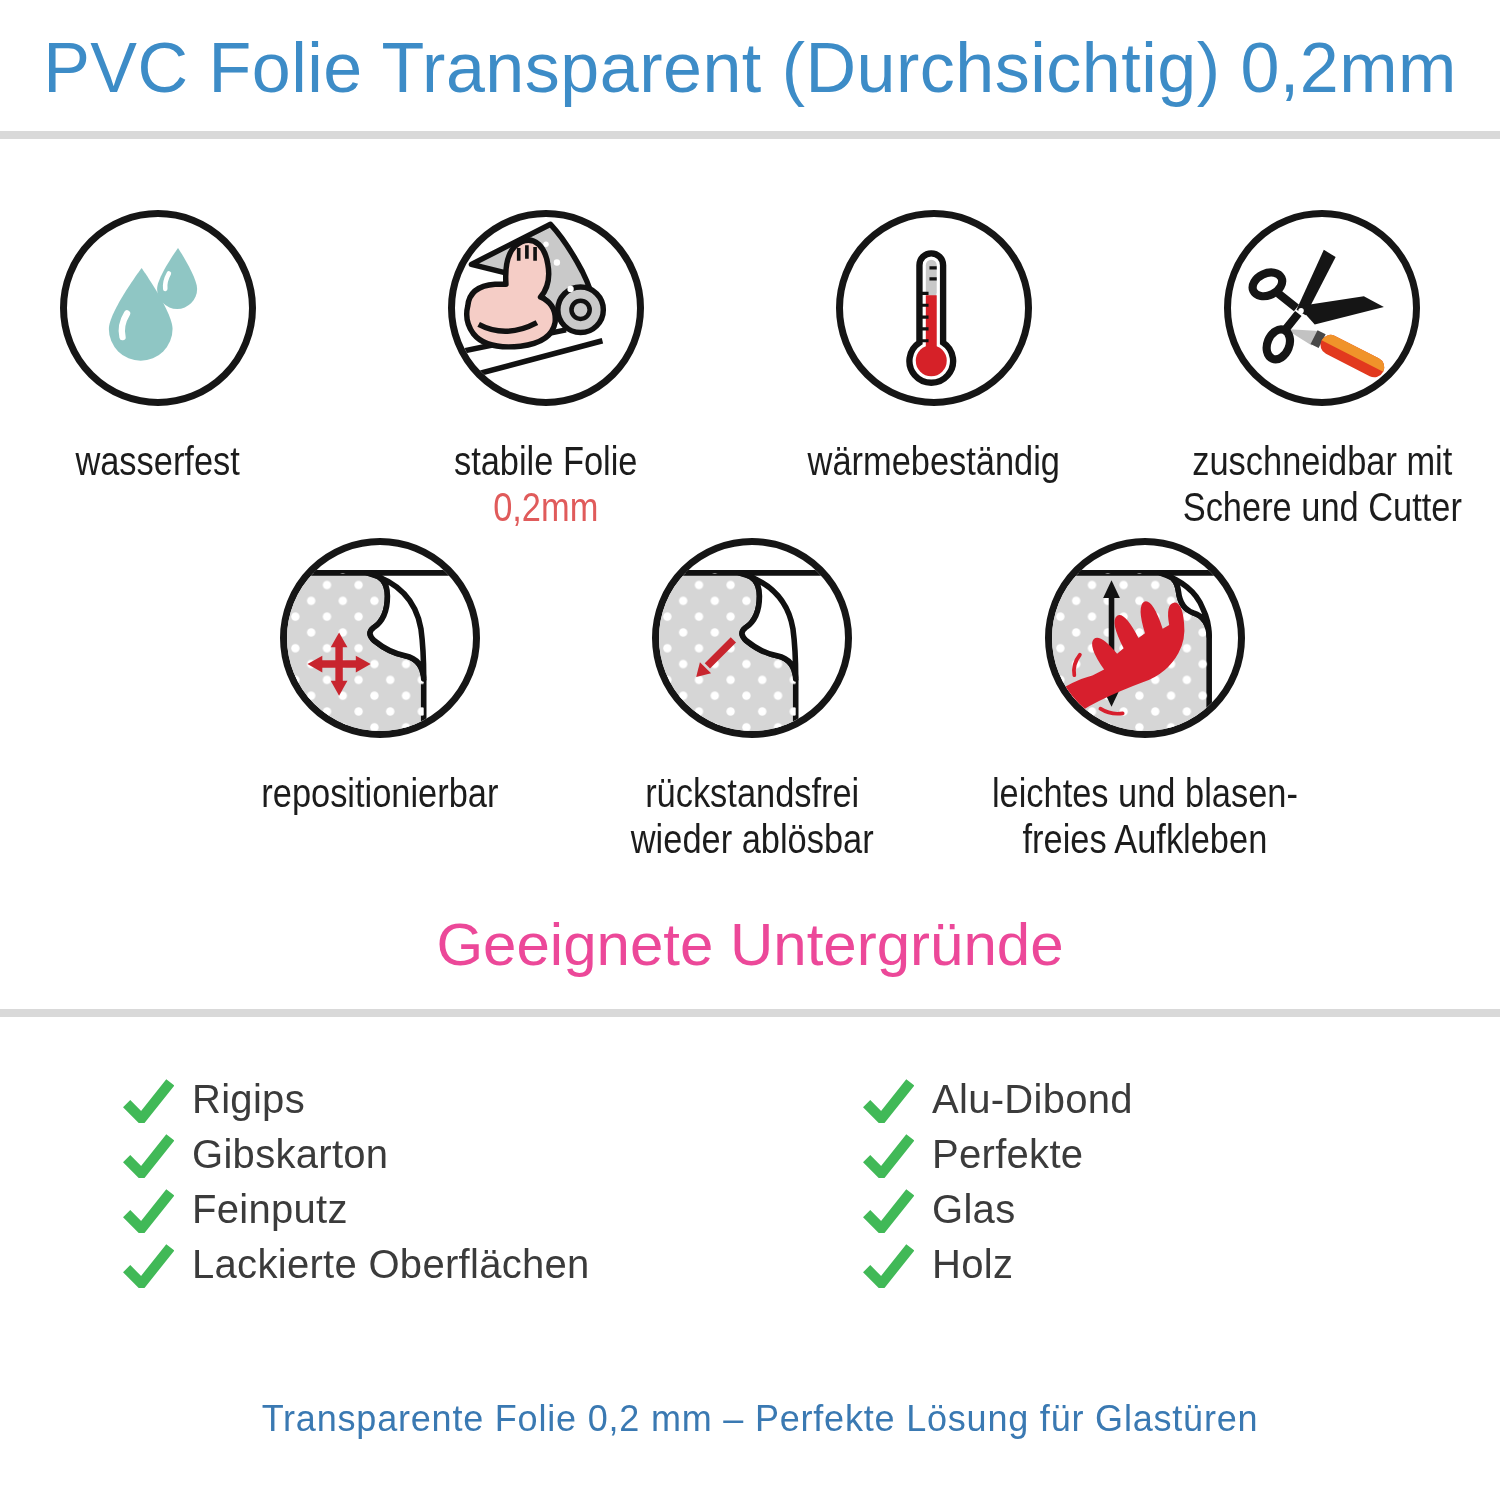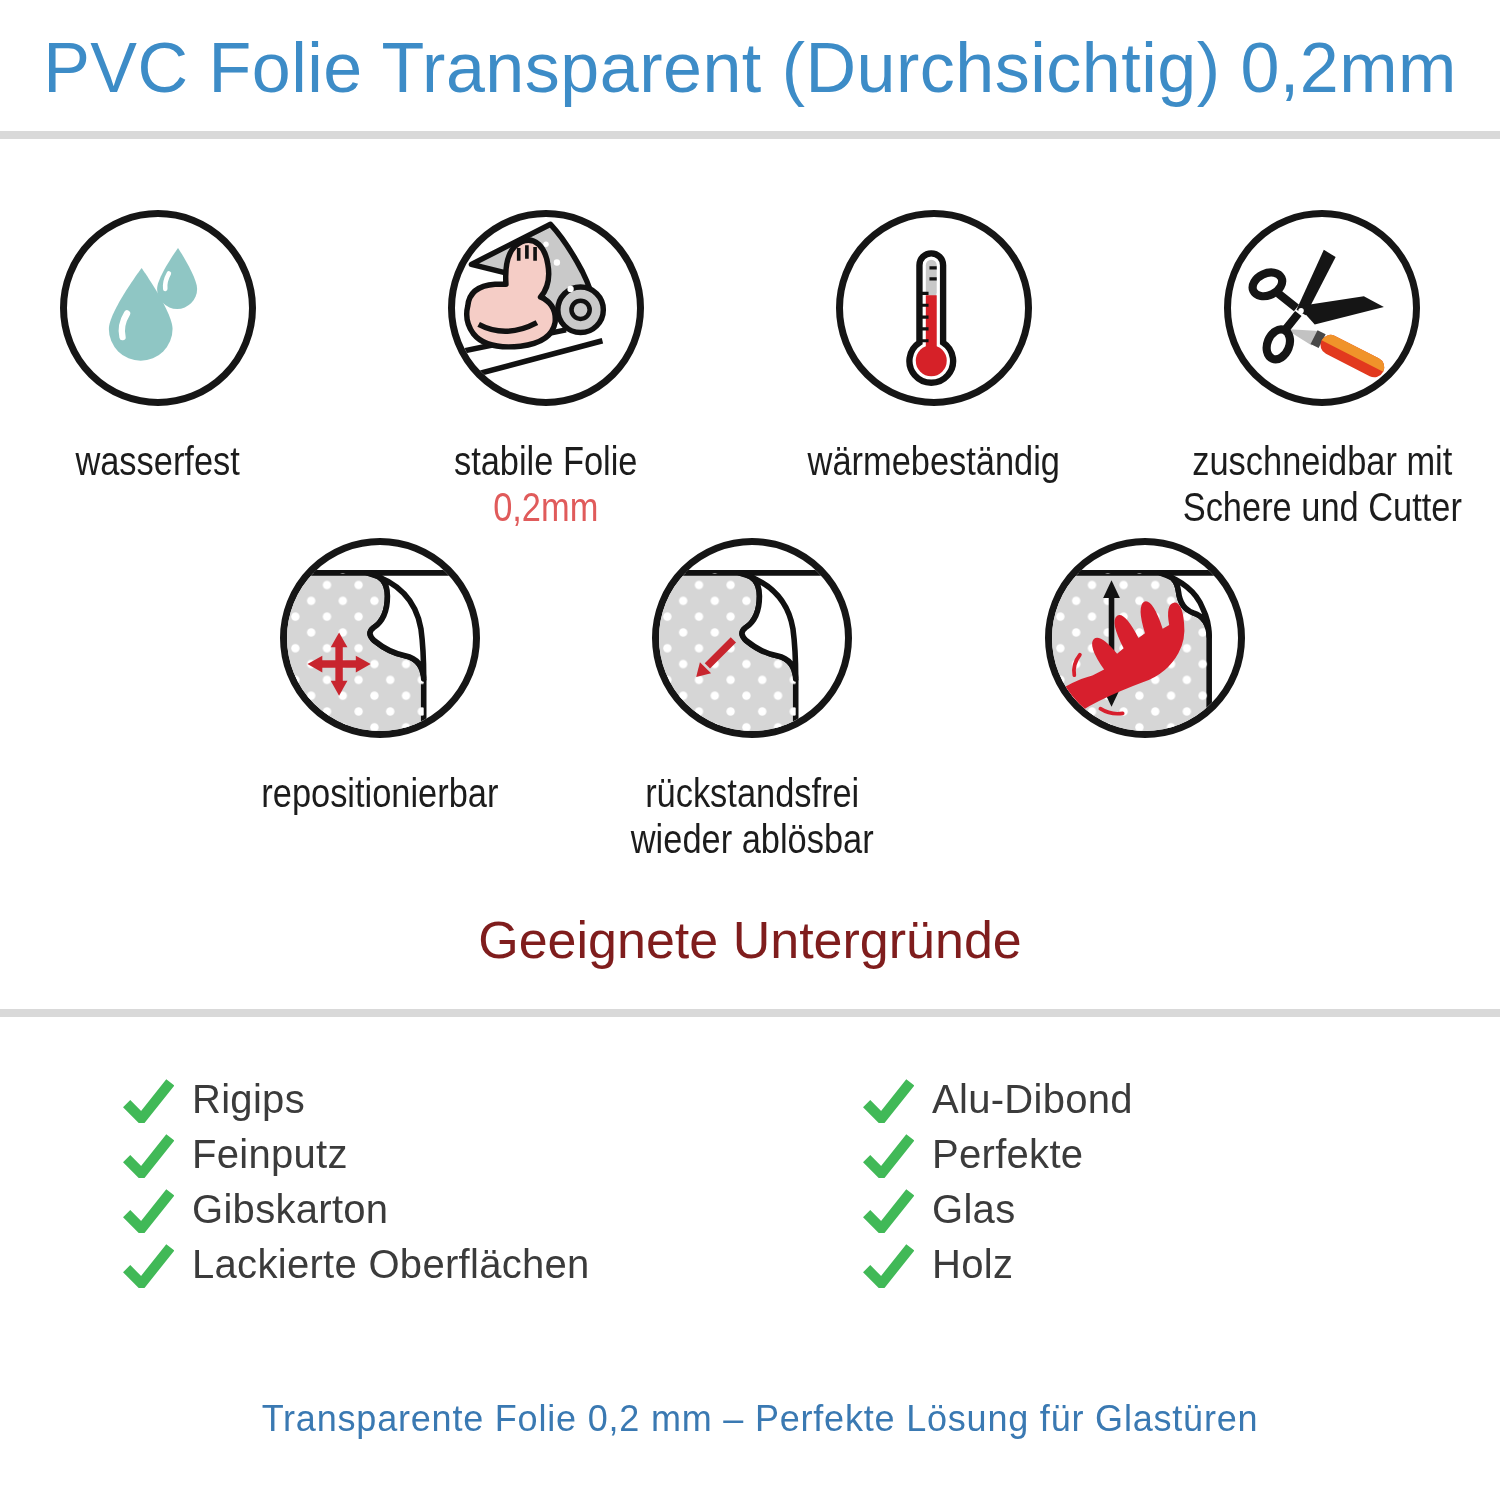--- a/index.html
+++ b/index.html
@@ -31,21 +31,21 @@
   .c196{width:196px;height:196px}
   .c200{width:200px;height:200px}
   .circle svg{width:100%;height:100%;display:block}
 
   .flabel{margin-top:32px;font-size:40px;line-height:46px;color:#1c1c1c;text-align:center;white-space:nowrap}
   .fline{display:block;transform:scaleX(.86)}
   .sub-red{color:#e05b5b}
 
   .surf-heading{
     position:absolute;top:910px;left:0;width:100%;text-align:center;
-    font-size:52px;font-weight:500;color:#7f1d1d;white-space:nowrap;
+    font-size:60px;font-weight:500;color:#ec4899;white-space:nowrap;
   }
 
   .check-col{position:absolute;display:flex;flex-direction:column}
   #col-left{left:122px;top:1072px}
   #col-right{left:862px;top:1072px}
   .check-row{display:flex;align-items:center;height:55px;gap:18px}
   .check-row svg{width:52px;height:46px;flex:0 0 auto}
   .check-label{font-size:40px;font-weight:500;color:#3b3b3b;letter-spacing:.3px;white-space:nowrap}
 
   .footer{
@@ -204,48 +204,52 @@
         <g>
           <path d="M64 54 V158" stroke="#111" stroke-width="6"></path>
           <polygon points="64,38 55,57 73,57" fill="#111"></polygon>
           <polygon points="64,174 55,155 73,155" fill="#111"></polygon>
         </g>
         <path d="M2 160 Q22 146 44 140 L56 134 Q38 108 45 101 Q52 95 70 117 L77 111 Q62 82 70 76 Q78 71 93 100 L100 95 Q91 66 99 61 Q108 57 119 90 L126 86 Q122 64 131 62 Q140 61 142 84 Q144 102 136 116 Q124 138 99 147 Q72 157 50 168 Q28 179 16 190 L0 190 Z" fill="#d71f2d"></path>
         <path d="M30 118 Q22 128 24 140" stroke="#d71f2d" stroke-width="4" fill="none" stroke-linecap="round"></path>
         <path d="M52 176 Q63 183 76 181" stroke="#d71f2d" stroke-width="4" fill="none" stroke-linecap="round"></path>
       </svg>
     </div>
+    <div class="flabel">
+      <span class="fline">leichtes und blasen-</span>
+      <span class="fline">freies Aufkleben</span>
+    </div>
   </div>
 
   <div class="surf-heading">Geeignete Untergründe</div>
   <div class="bar" id="bar2"></div>
 
   <div class="check-col" id="col-left">
     <div class="check-row">
       <svg viewBox="0 0 56 46">
           <path d="M5 27 L21 43 L52 4" stroke="#41b957" stroke-width="11" fill="none"></path>
         </svg>
       <span class="check-label">Rigips</span>
     </div>
     <div class="check-row">
       <svg viewBox="0 0 56 46">
           <path d="M5 27 L21 43 L52 4" stroke="#41b957" stroke-width="11" fill="none"></path>
         </svg>
+      <span class="check-label">Gibskarton</span>
+    </div>
+    <div class="check-row">
+      <svg viewBox="0 0 56 46">
+          <path d="M5 27 L21 43 L52 4" stroke="#41b957" stroke-width="11" fill="none"></path>
+        </svg>
       <span class="check-label">Feinputz</span>
     </div>
     <div class="check-row">
       <svg viewBox="0 0 56 46">
           <path d="M5 27 L21 43 L52 4" stroke="#41b957" stroke-width="11" fill="none"></path>
         </svg>
-      <span class="check-label">Gibskarton</span>
-    </div>
-    <div class="check-row">
-      <svg viewBox="0 0 56 46">
-          <path d="M5 27 L21 43 L52 4" stroke="#41b957" stroke-width="11" fill="none"></path>
-        </svg>
       <span class="check-label">Lackierte Oberflächen</span>
     </div>
   </div>
 
   <div class="check-col" id="col-right">
     <div class="check-row">
       <svg viewBox="0 0 56 46">
           <path d="M5 27 L21 43 L52 4" stroke="#41b957" stroke-width="11" fill="none"></path>
         </svg>
       <span class="check-label">Alu-Dibond</span>

